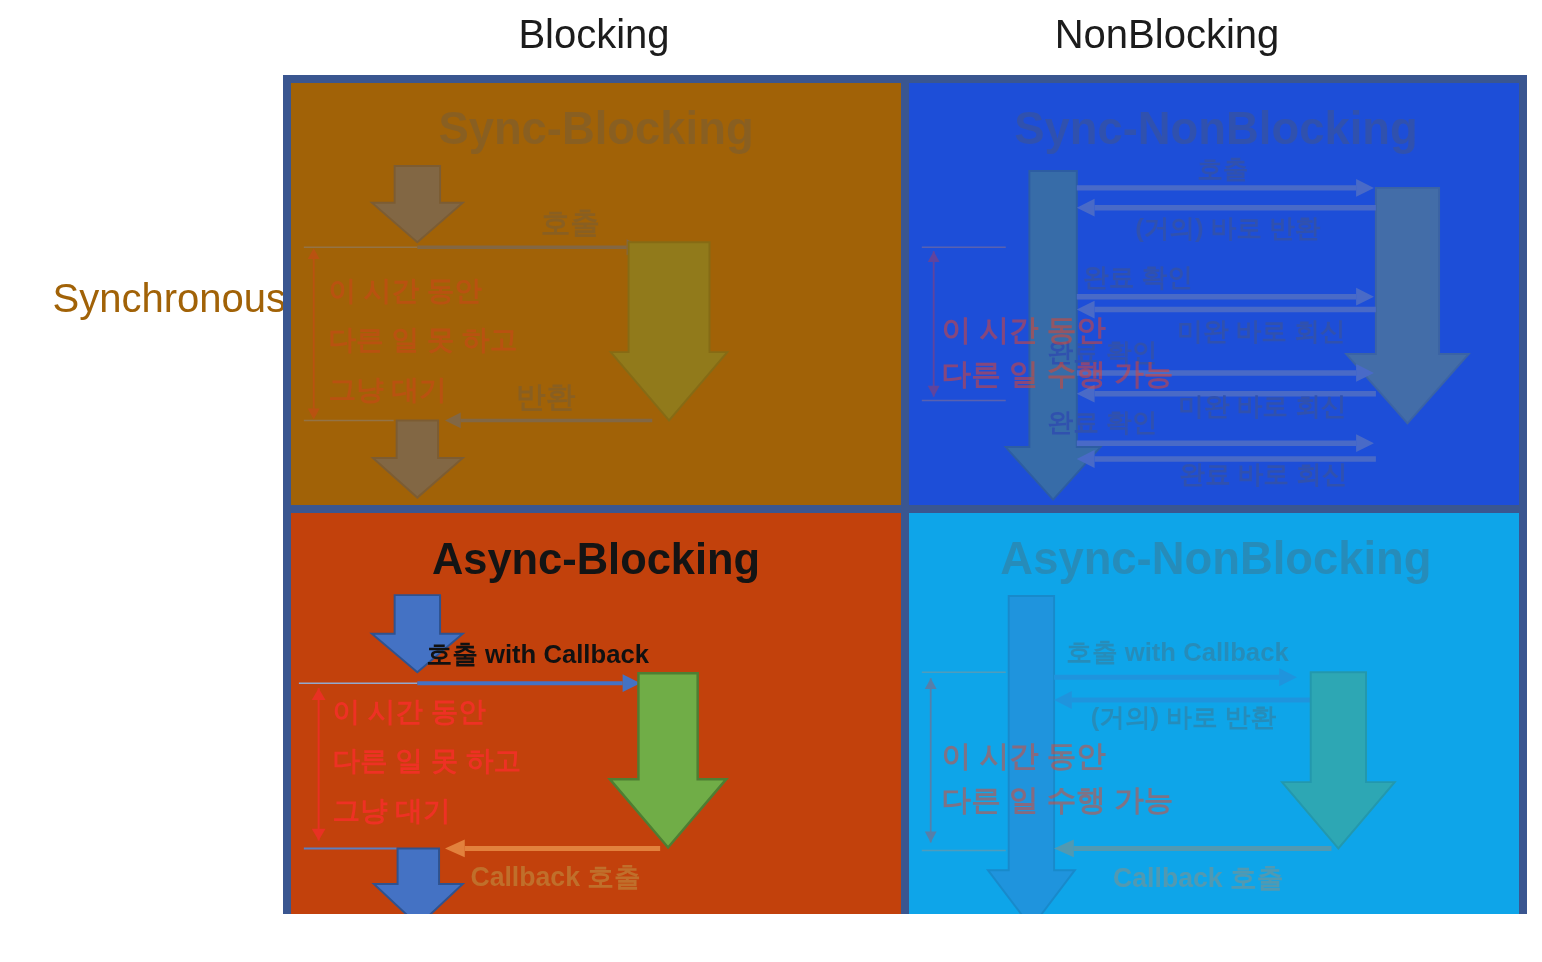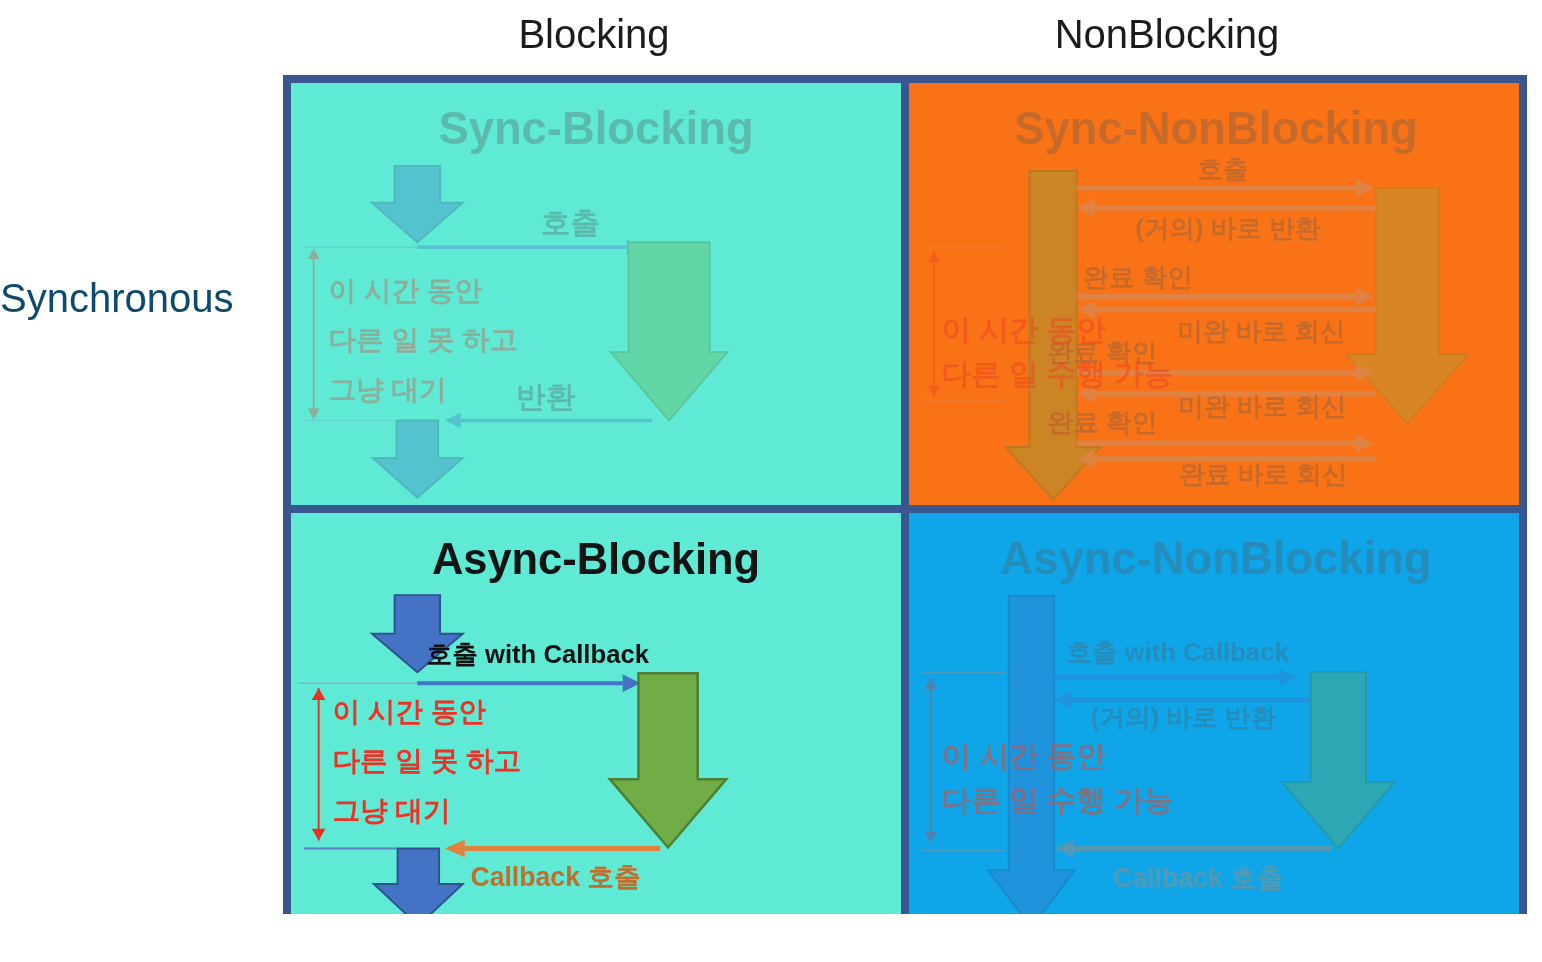--- a/index.html
+++ b/index.html
@@ -2,32 +2,32 @@
 <html><head>
 <meta charset="utf-8">
 <style>
   html,body{margin:0;padding:0;background:#ffffff;}
   body{font-family:"Liberation Sans","DejaVu Sans",sans-serif;}
   .stage{position:relative;width:1542px;height:914px;background:#ffffff;overflow:hidden;}
   .col-header{position:absolute;top:8px;height:52px;line-height:52px;text-align:center;
     font-size:40px;color:#1c1c1c;}
   .col-header.left{left:283px;width:622px;}
   .col-header.right{left:856px;width:622px;}
-  .row-header{position:absolute;left:0;width:278px;height:52px;line-height:52px;text-align:left;
-    font-size:40px;color:#0c4a6e;}
+  .row-header{position:absolute;left:8px;width:278px;height:52px;line-height:52px;text-align:right;
+    font-size:40px;color:#a16207;}
   .row-header.top{top:272px;}
   .row-header.bottom{top:692px;}
   .gridbox{position:absolute;left:283px;top:75px;width:1244px;height:867px;box-sizing:border-box;
     border:8px solid #3a5690;background:#3a5690;display:grid;
     grid-template-columns:1fr 1fr;grid-template-rows:1fr 1fr;gap:8px;}
   .quad{position:relative;overflow:hidden;}
   .quad svg{position:absolute;left:0;top:0;width:100%;height:100%;display:block;}
-  .q-sb{background:#5eead4;}
-  .q-snb{background:#f97316;}
-  .q-ab{background:#5eead4;}
+  .q-sb{background:#a16207;}
+  .q-snb{background:#1d4ed8;}
+  .q-ab{background:#c2410c;}
   .q-anb{background:#0ea5e9;}
   
   text{font-family:"Liberation Sans","DejaVu Sans",sans-serif;}
   .qtitle{font-size:46px;font-weight:700;fill:#595959;text-anchor:middle;}
   .qtitle-dark{font-size:44px;font-weight:700;fill:#141414;text-anchor:middle;}
   .lbl{font-size:26px;font-weight:700;fill:#595959;text-anchor:middle;}
   .lbl-lg{font-size:30px;font-weight:700;fill:#595959;text-anchor:middle;}
   .lbl-dark{font-size:26px;font-weight:700;fill:#111111;text-anchor:middle;}
   .lbl-orange{font-size:27px;font-weight:700;fill:#c06f2b;text-anchor:middle;}
   .lbl-orange-soft{font-size:27px;font-weight:700;fill:#e2813d;text-anchor:middle;}

